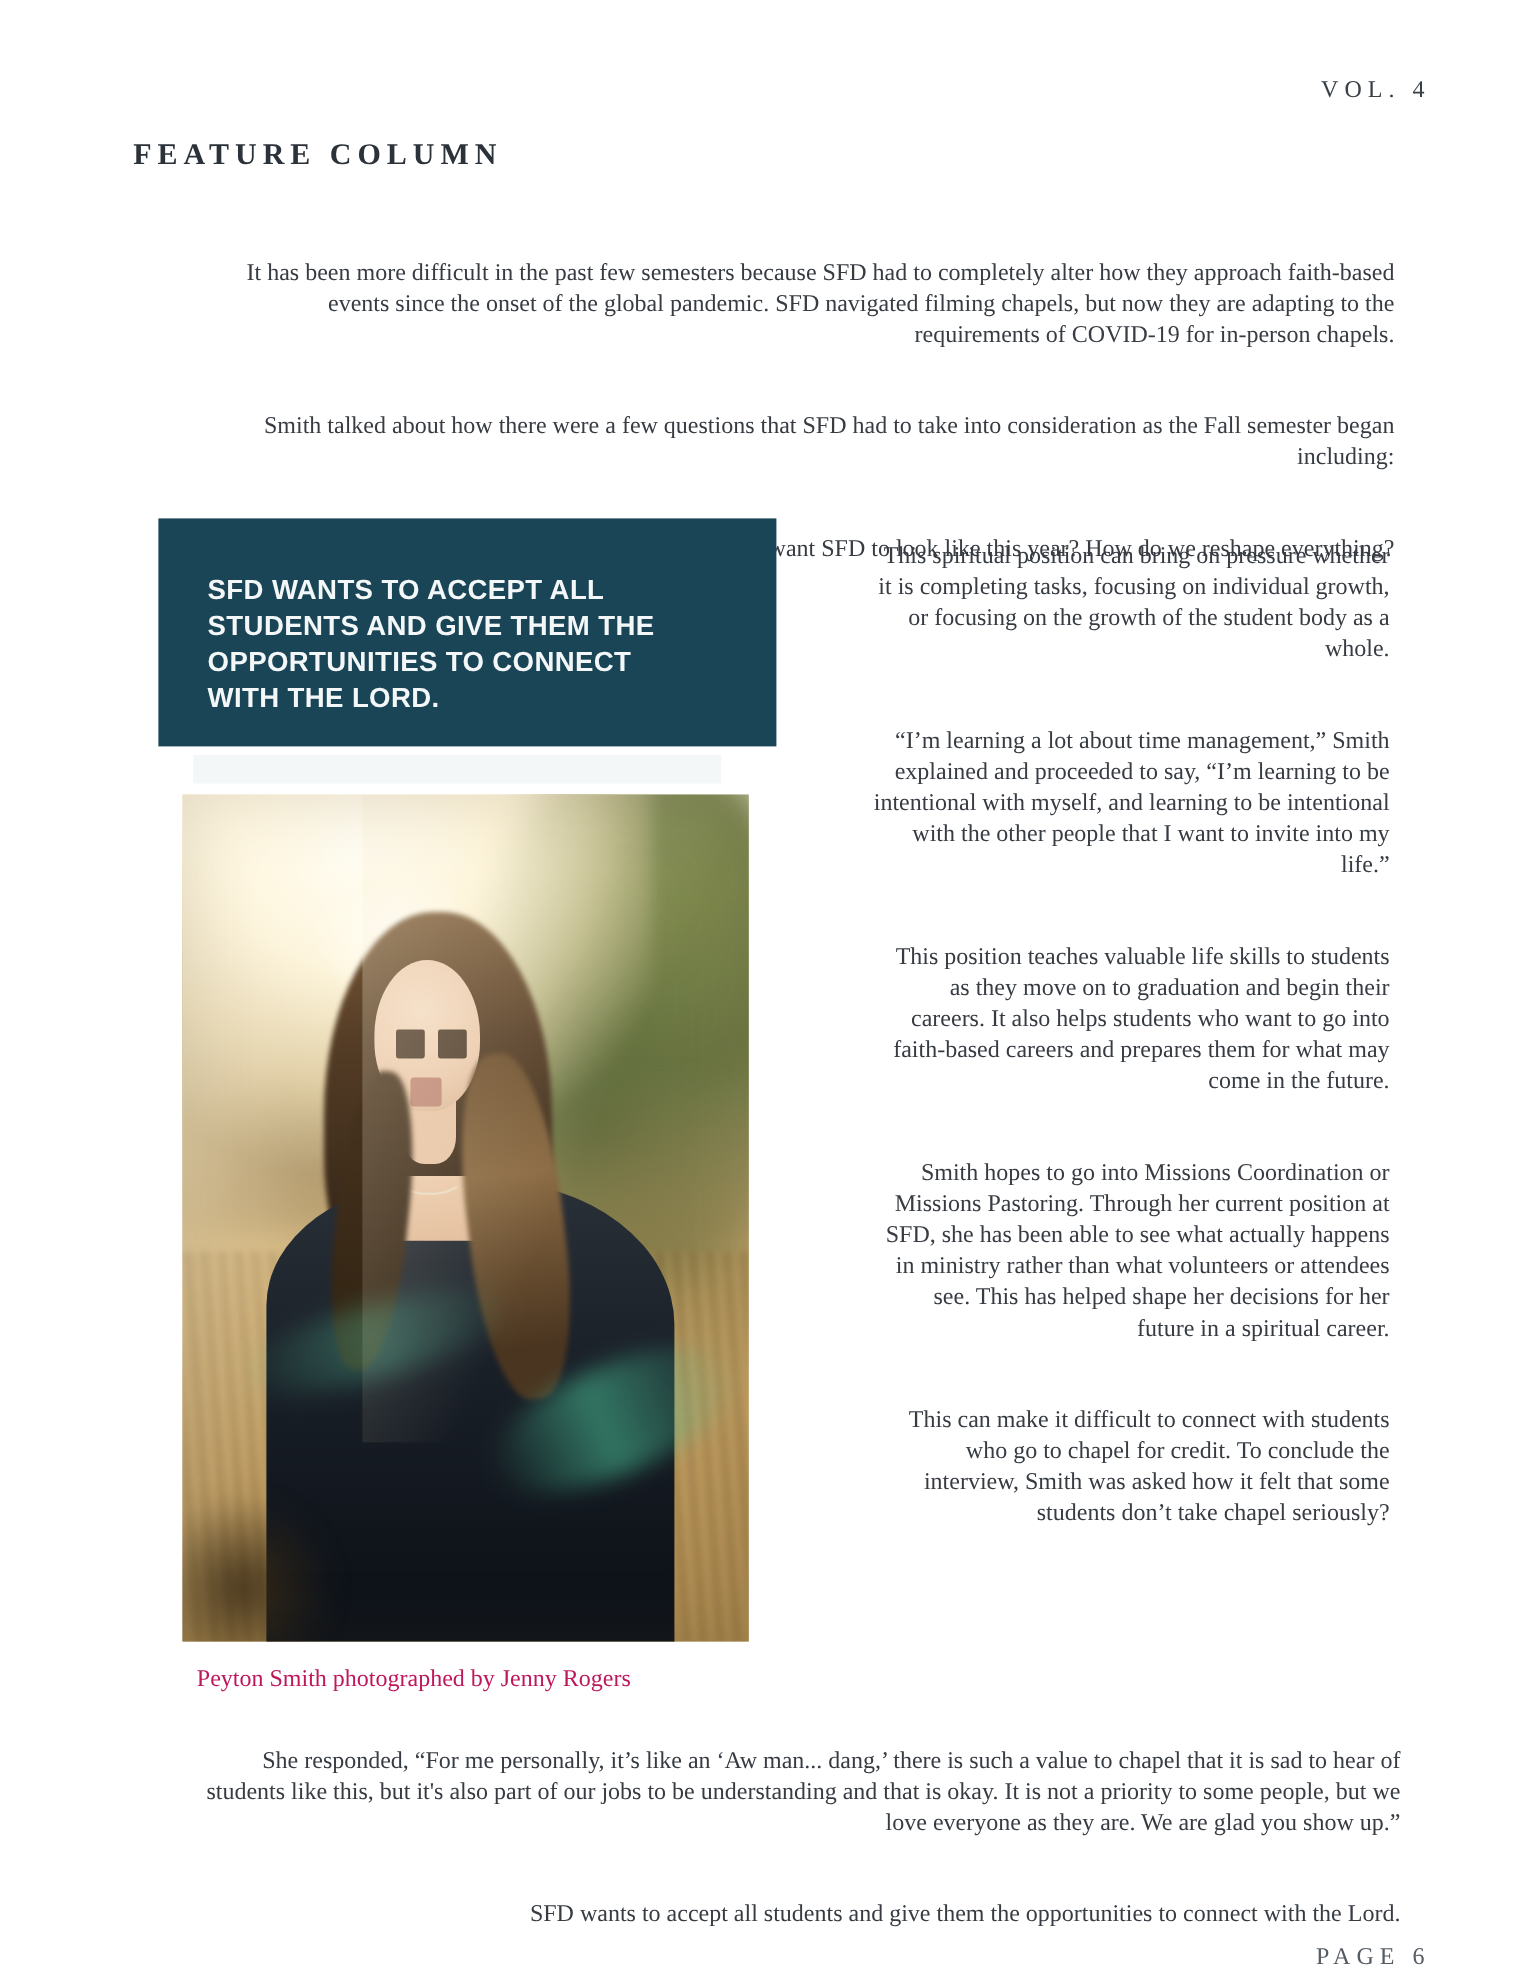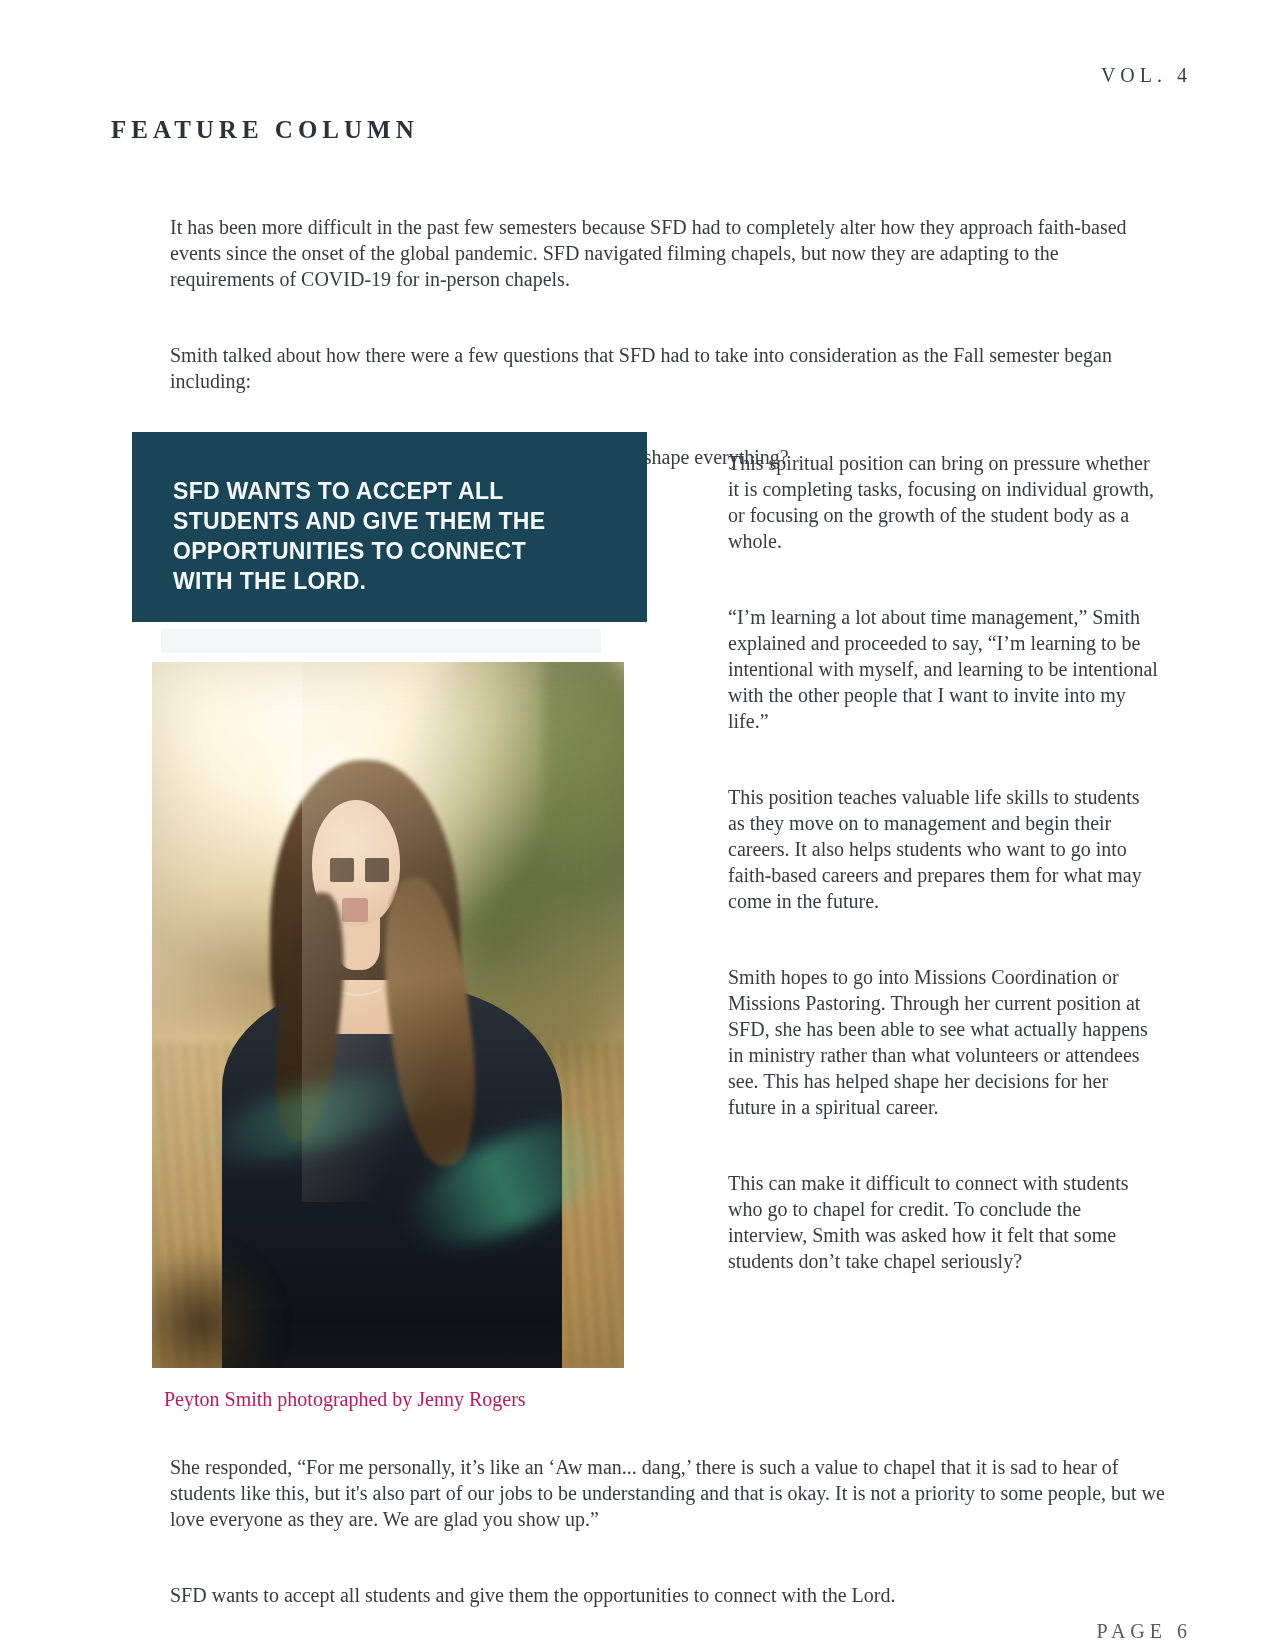--- a/index.html
+++ b/index.html
@@ -37,20 +37,21 @@
     position: absolute;
     top: 166px;
     left: 122px;
     width: 1040px;
   }
   .intro p, .right-col p, .bottom p {
     font-size: 20px;
     line-height: 26px;
     margin-bottom: 26px;
     color: #373c43;
+    text-align: right;
   }
 
   .callout {
     position: absolute;
     left: 108px;
     top: 408px;
     width: 515px;
     height: 190px;
     background: #1a4557;
     padding: 32px 44px 0 29px;
@@ -284,21 +285,21 @@
     <div class="layer ph-haze"></div>
     <div class="layer ph-fg-dark"></div>
     <div class="layer ph-vignette"></div>
   </div>
 
   <div class="caption">Peyton Smith photographed by Jenny Rogers</div>
 
   <div class="right-col">
     <p>This spiritual position can bring on pressure whether it is completing tasks, focusing on individual growth, or focusing on the growth of the student body as a whole.</p>
     <p>“I’m learning a lot about time management,” Smith explained and proceeded to say, “I’m learning to be intentional with myself, and learning to be intentional with the other people that I want to invite into my life.”</p>
-    <p>This position teaches valuable life skills to students as they move on to management and begin their careers. It also helps students who want to go into faith-based careers and prepares them for what may come in the future.</p>
+    <p>This position teaches valuable life skills to students as they move on to graduation and begin their careers. It also helps students who want to go into faith-based careers and prepares them for what may come in the future.</p>
     <p>Smith hopes to go into Missions Coordination or Missions Pastoring. Through her current position at SFD, she has been able to see what actually happens in ministry rather than what volunteers or attendees see. This has helped shape her decisions for her future in a spiritual career.</p>
     <p>This can make it difficult to connect with students who go to chapel for credit. To conclude the interview, Smith was asked how it felt that some students don’t take chapel seriously?</p>
   </div>
 
   <div class="bottom">
     <p>She responded, “For me personally, it’s like an ‘Aw man... dang,’ there is such a value to chapel that it is sad to hear of students like this, but it's also part of our jobs to be understanding and that is okay. It is not a priority to some people, but we love everyone as they are. We are glad you show up.”</p>
     <p>SFD wants to accept all students and give them the opportunities to connect with the Lord.</p>
   </div>
 
   <div class="pageno">PAGE 6</div>

